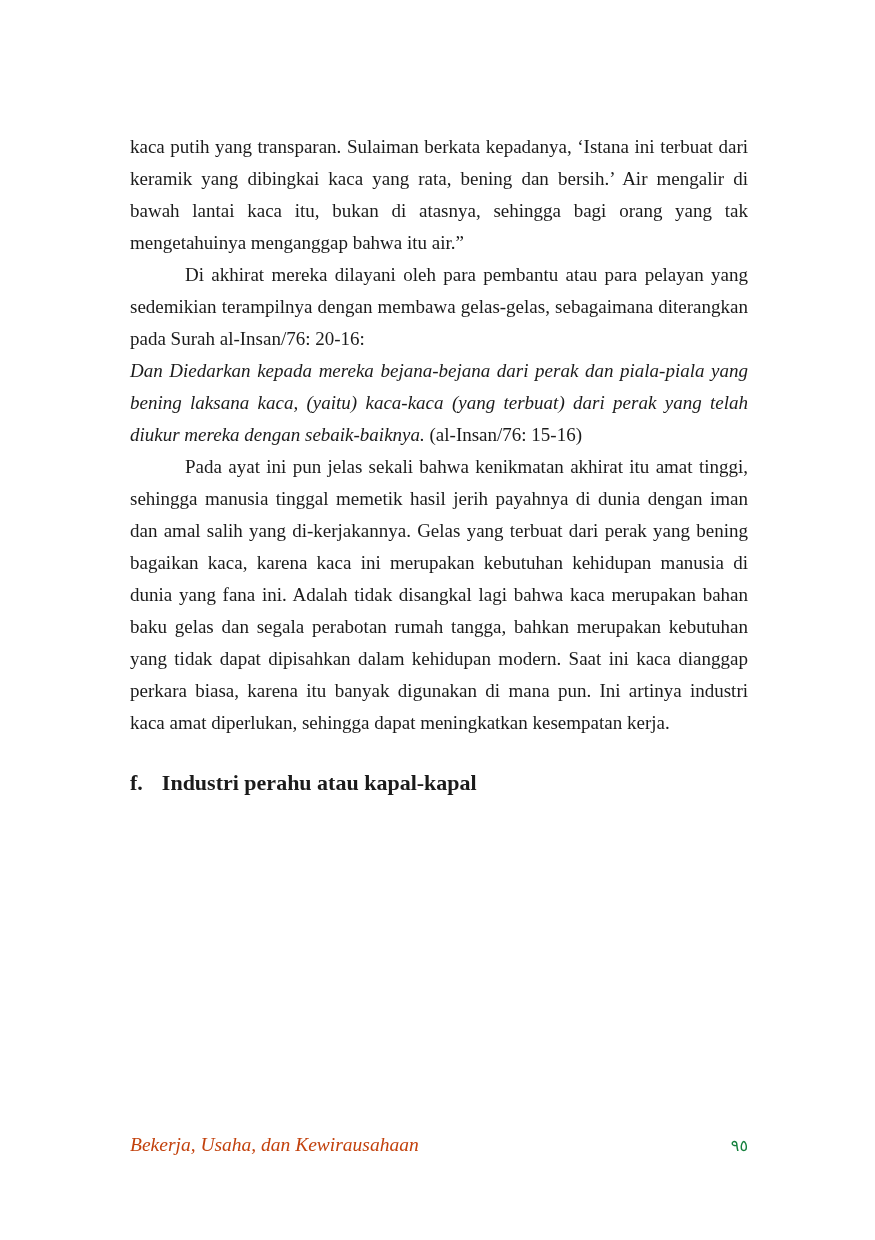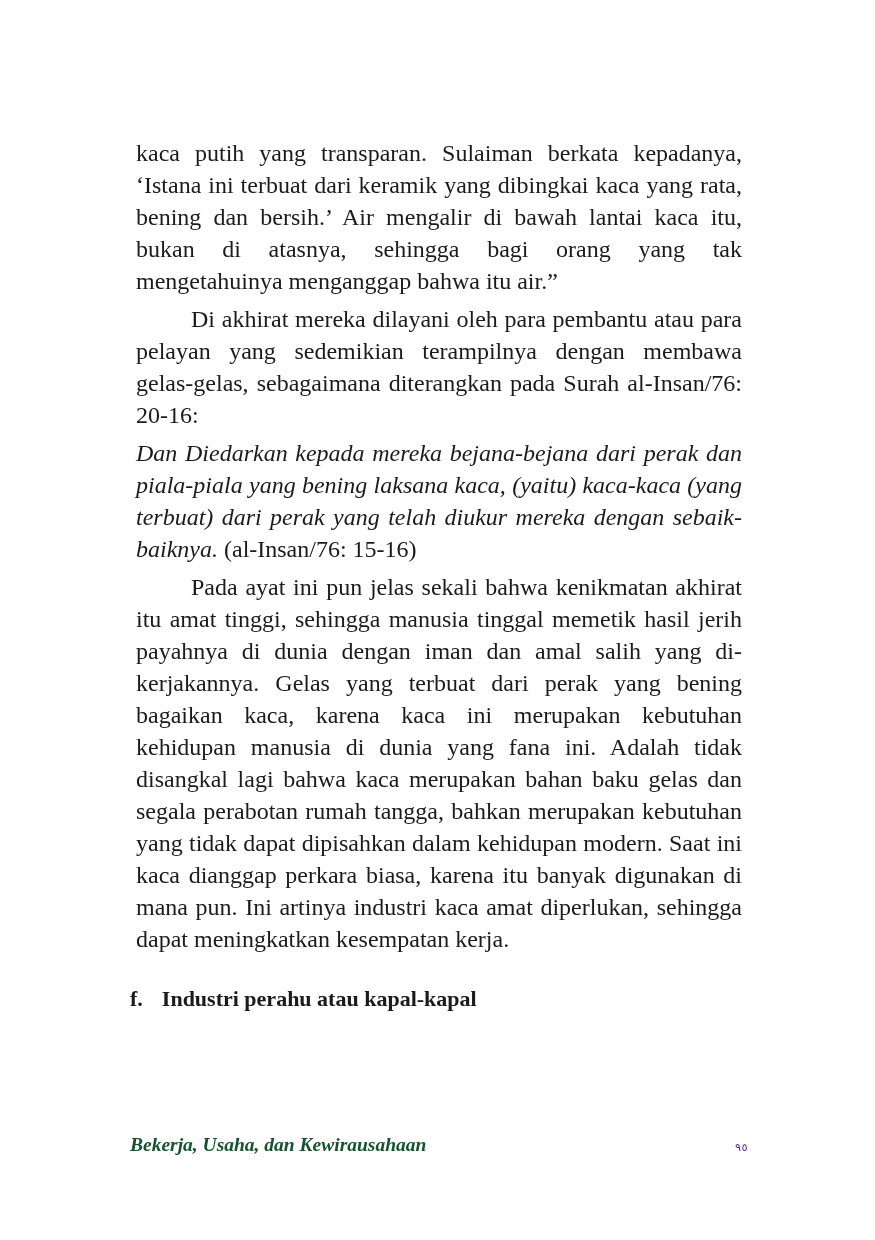--- a/index.html
+++ b/index.html
@@ -17,22 +17,22 @@
     overflow: hidden;
     box-sizing: border-box;
   }
   .text-block {
     position: absolute;
     left: 130px;
     top: 131px;
     width: 618px;
   }
   .body-text {
-    margin: 6px;
-    font-size: 24px;
+    margin: 0;
+    font-size: 19px;
     line-height: 32px;
     text-align: justify;
     text-justify: inter-word;
   }
   .indent {
     text-indent: 55px;
   }
   .arabic-block {
     direction: rtl;
     font-family: "DejaVu Sans", sans-serif;
@@ -69,27 +69,26 @@
     left: 130px;
     top: 1134px;
     width: 618px;
     display: flex;
     justify-content: space-between;
     align-items: baseline;
   }
   .book-title {
     font-style: italic;
     font-size: 19.5px;
-    color: #14532d;
-    font-weight: bold;
+    color: #c2410c;
   }
   .page-number {
-    font-family: Liberation Mono, monospace;
-    font-size: 11px;
-    color: #4c1d95;
+    font-family: Liberation Sans, sans-serif;
+    font-size: 16px;
+    color: #15803d;
   }
 </style>
 </head>
 <body>
 
 <div class="page">
 
   <main class="text-block">
 
     <p class="body-text">kaca putih yang transparan. Sulaiman berkata kepadanya, ‘Istana ini terbuat dari keramik yang dibingkai kaca yang rata, bening dan bersih.’ Air mengalir di bawah lantai kaca itu, bukan di atasnya, sehingga bagi orang yang tak mengetahuinya menganggap bahwa itu air.”</p>

